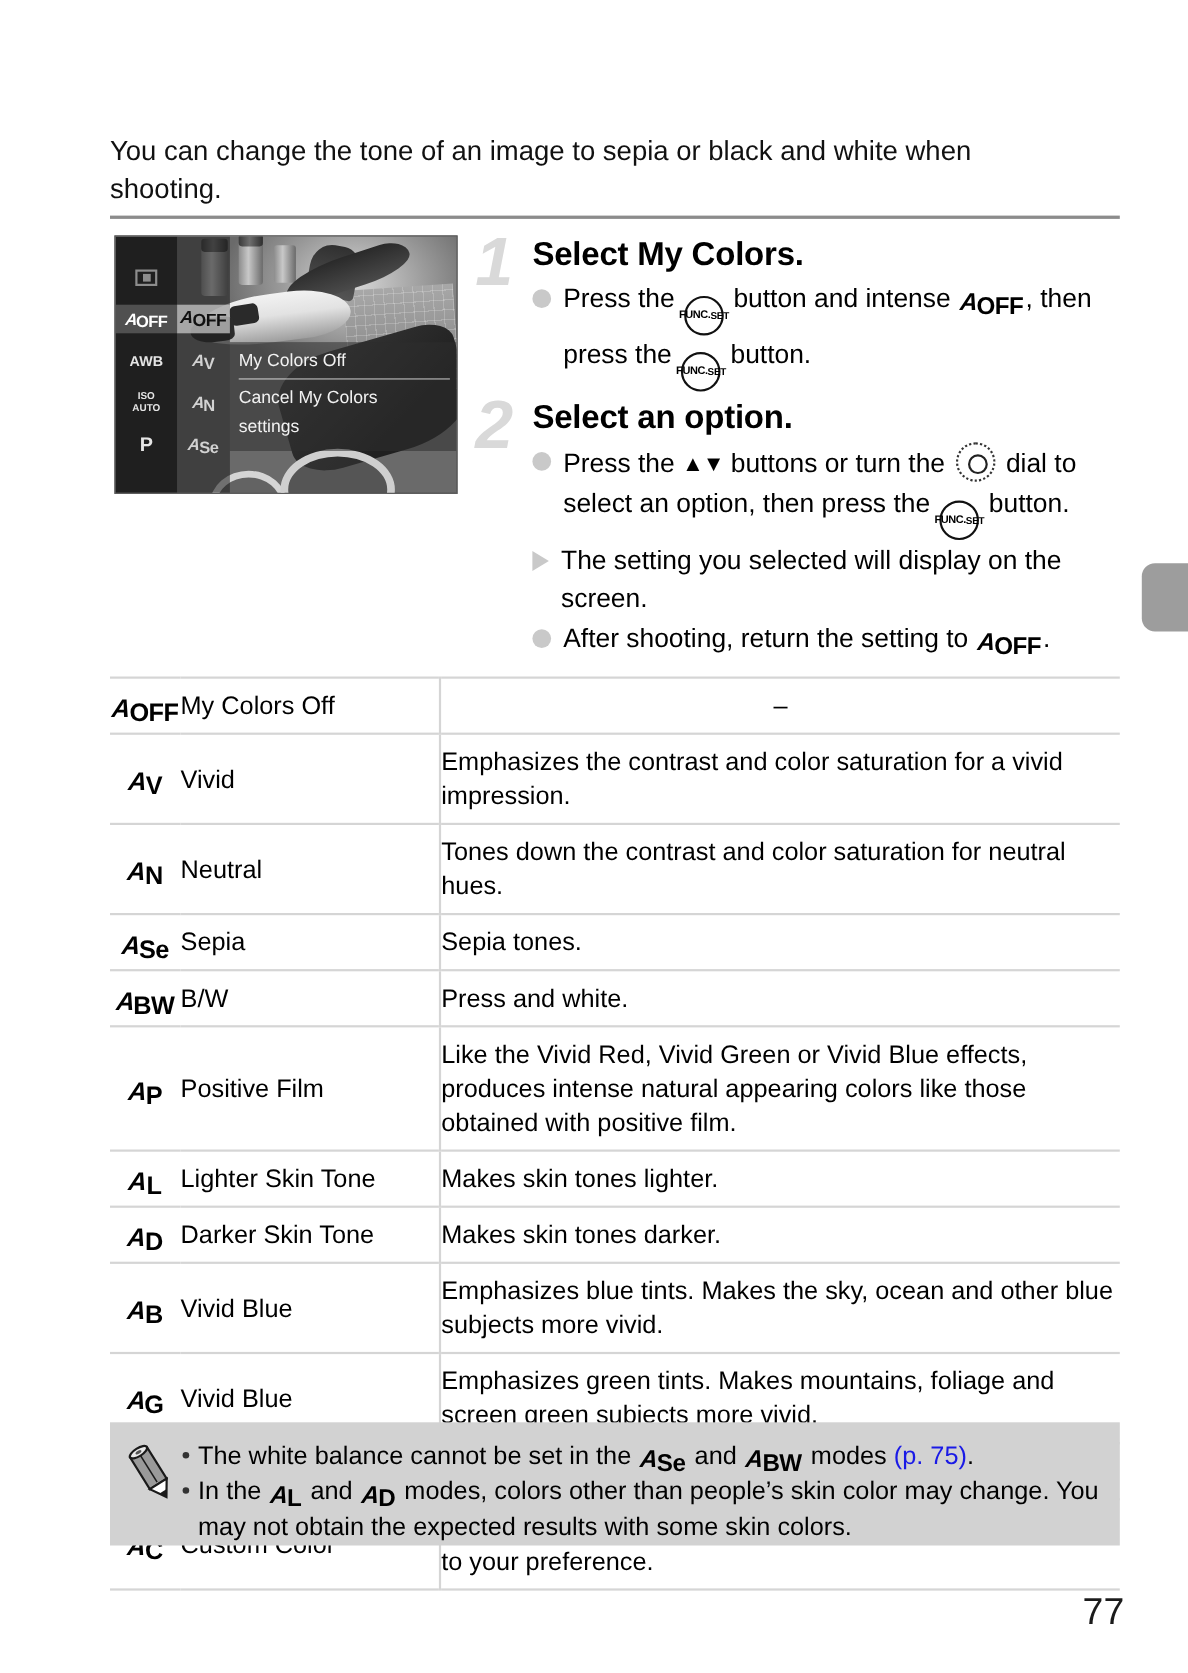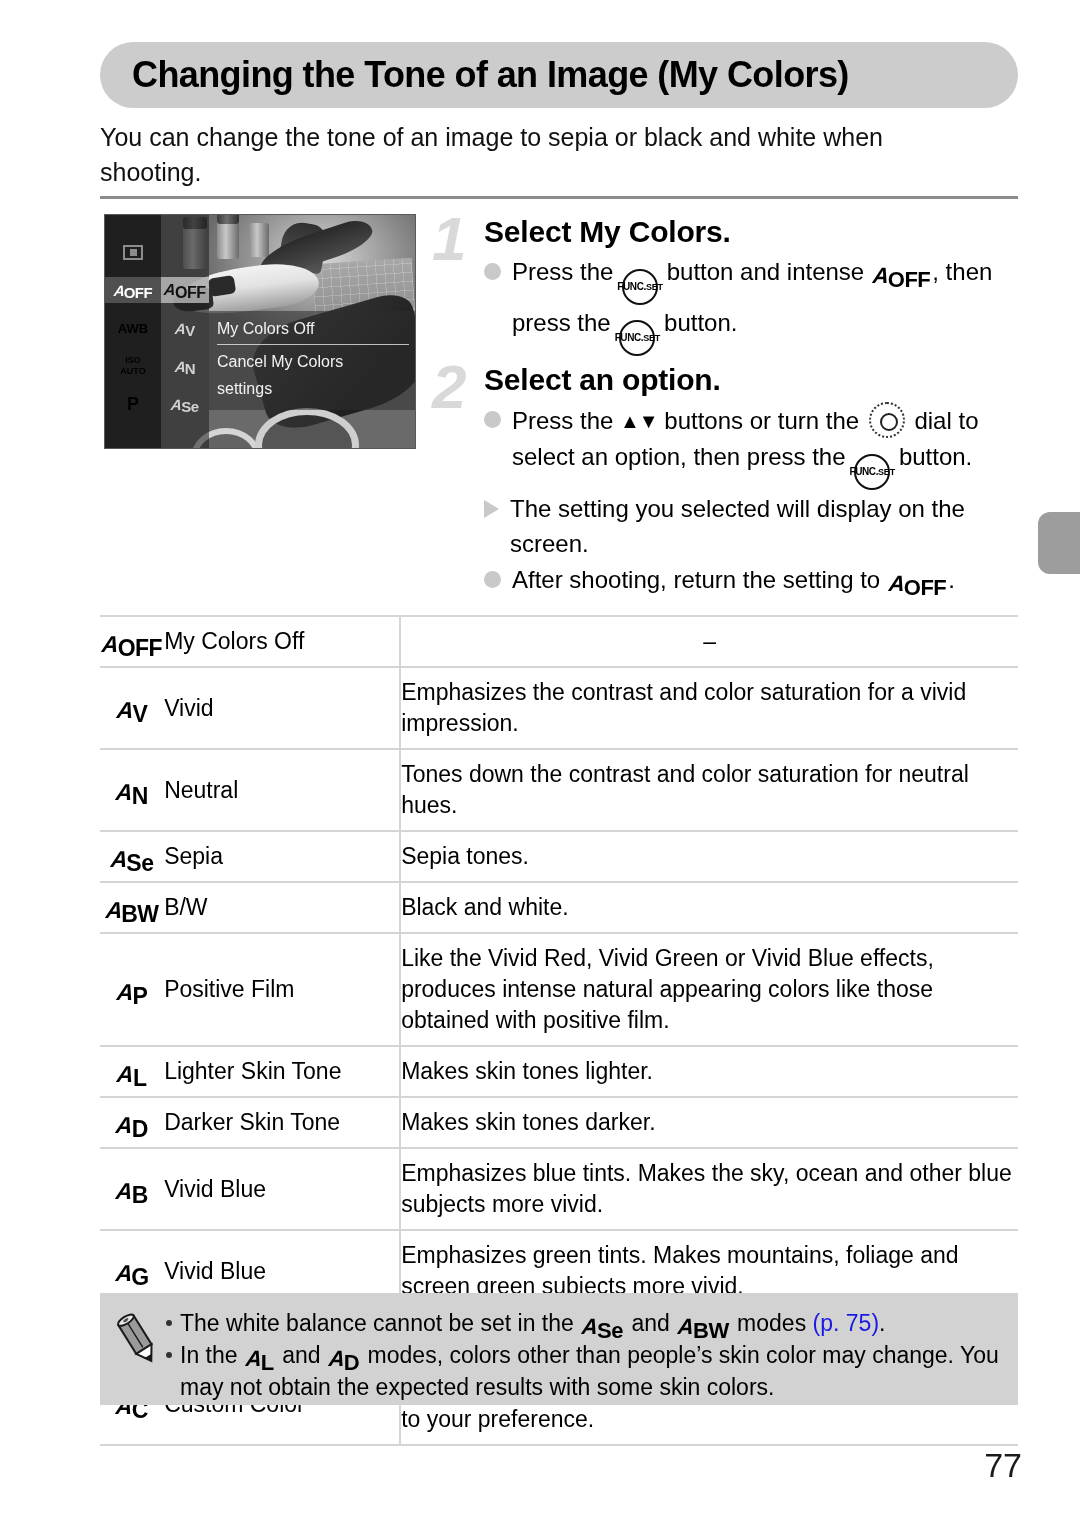--- a/index.html
+++ b/index.html
@@ -152,21 +152,21 @@
     position: absolute;
     left: 0; top: 0;
     width: 56px; height: 100%;
     background: rgba(12,12,12,0.80);
     display: flex; flex-direction: column;
     align-items: center;
     padding-top: 24px;
     gap: 12px;
   }
   .rail-item {
-    color: #000000;
+    color: #e5e5e5;
     font-size: 13px;
     font-weight: bold;
     height: 26px;
     display: flex; align-items: center; justify-content: center;
     line-height: 11px;
     text-align: center;
     width: 100%;
   }
   .rail-item.sel {
     color: #ffffff;
@@ -397,23 +397,20 @@
     right: 58px; bottom: 36px;
     font-size: 34px;
     color: #1b1b1b;
   }
 </style>
 </head>
 <body>
 
 <div class="page">
 
-  <div class="header-bar">
-    <div class="header-title">Changing the Tone of an Image (My Colors)</div>
-  </div>
 
   <div class="intro">You can change the tone of an image to sepia or black and white when shooting.</div>
 
   <div class="rule"></div>
 
   <div class="lcd">
     <div class="lcd-photo">
       <div class="jar" style="left:78px;top:10px;width:24px;height:44px;border-radius:3px;"></div>
       <div class="jar-cap" style="left:78px;top:2px;width:24px;height:12px;border-radius:3px;"></div>
       <div class="jar" style="left:112px;top:4px;width:22px;height:40px;border-radius:3px;"></div>
@@ -528,21 +525,21 @@
           <td class="td-desc">Tones down the contrast and color saturation for neutral hues.</td>
         </tr>
         <tr>
           <td class="td-icon"><span class="mc" style="font-size: 23px;"><span class="a">A</span><span class="sub">Se</span></span></td>
           <td class="td-name">Sepia</td>
           <td class="td-desc">Sepia tones.</td>
         </tr>
         <tr>
           <td class="td-icon"><span class="mc" style="font-size: 23px;"><span class="a">A</span><span class="sub">BW</span></span></td>
           <td class="td-name">B/W</td>
-          <td class="td-desc">Black and white.</td>
+          <td class="td-desc">Press and white.</td>
         </tr>
         <tr>
           <td class="td-icon"><span class="mc" style="font-size: 23px;"><span class="a">A</span><span class="sub">P</span></span></td>
           <td class="td-name">Positive Film</td>
           <td class="td-desc">Like the Vivid Red, Vivid Green or Vivid Blue effects, produces intense natural appearing colors like those obtained with positive film.</td>
         </tr>
         <tr>
           <td class="td-icon"><span class="mc" style="font-size: 23px;"><span class="a">A</span><span class="sub">L</span></span></td>
           <td class="td-name">Lighter Skin Tone</td>
           <td class="td-desc">Makes skin tones lighter.</td>

